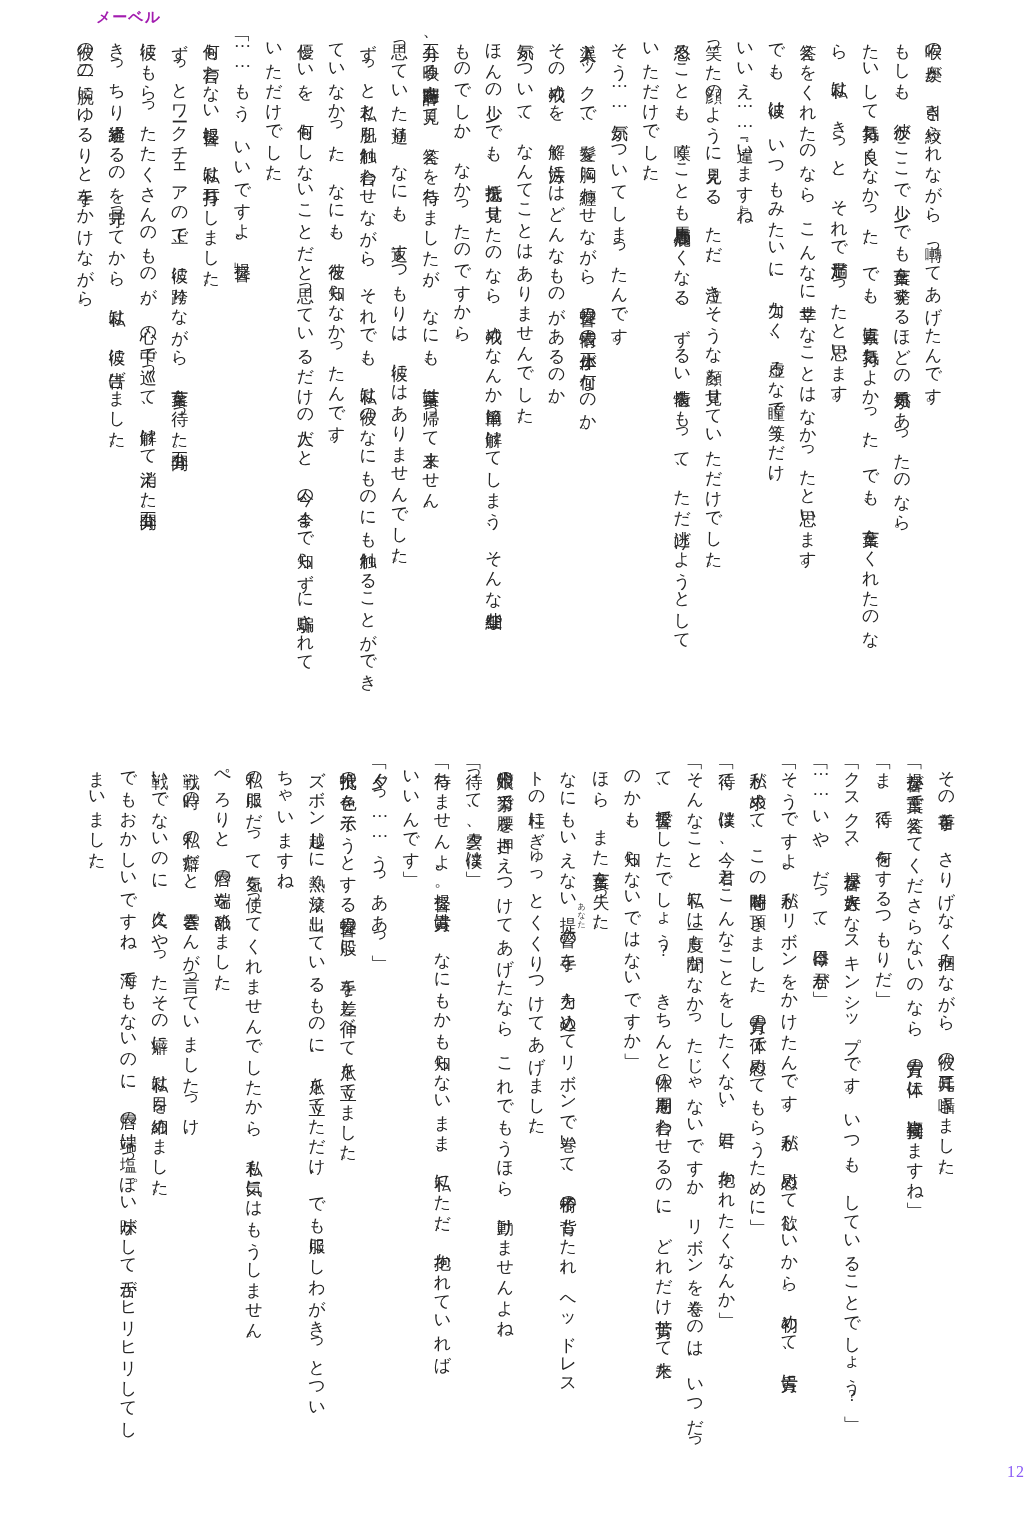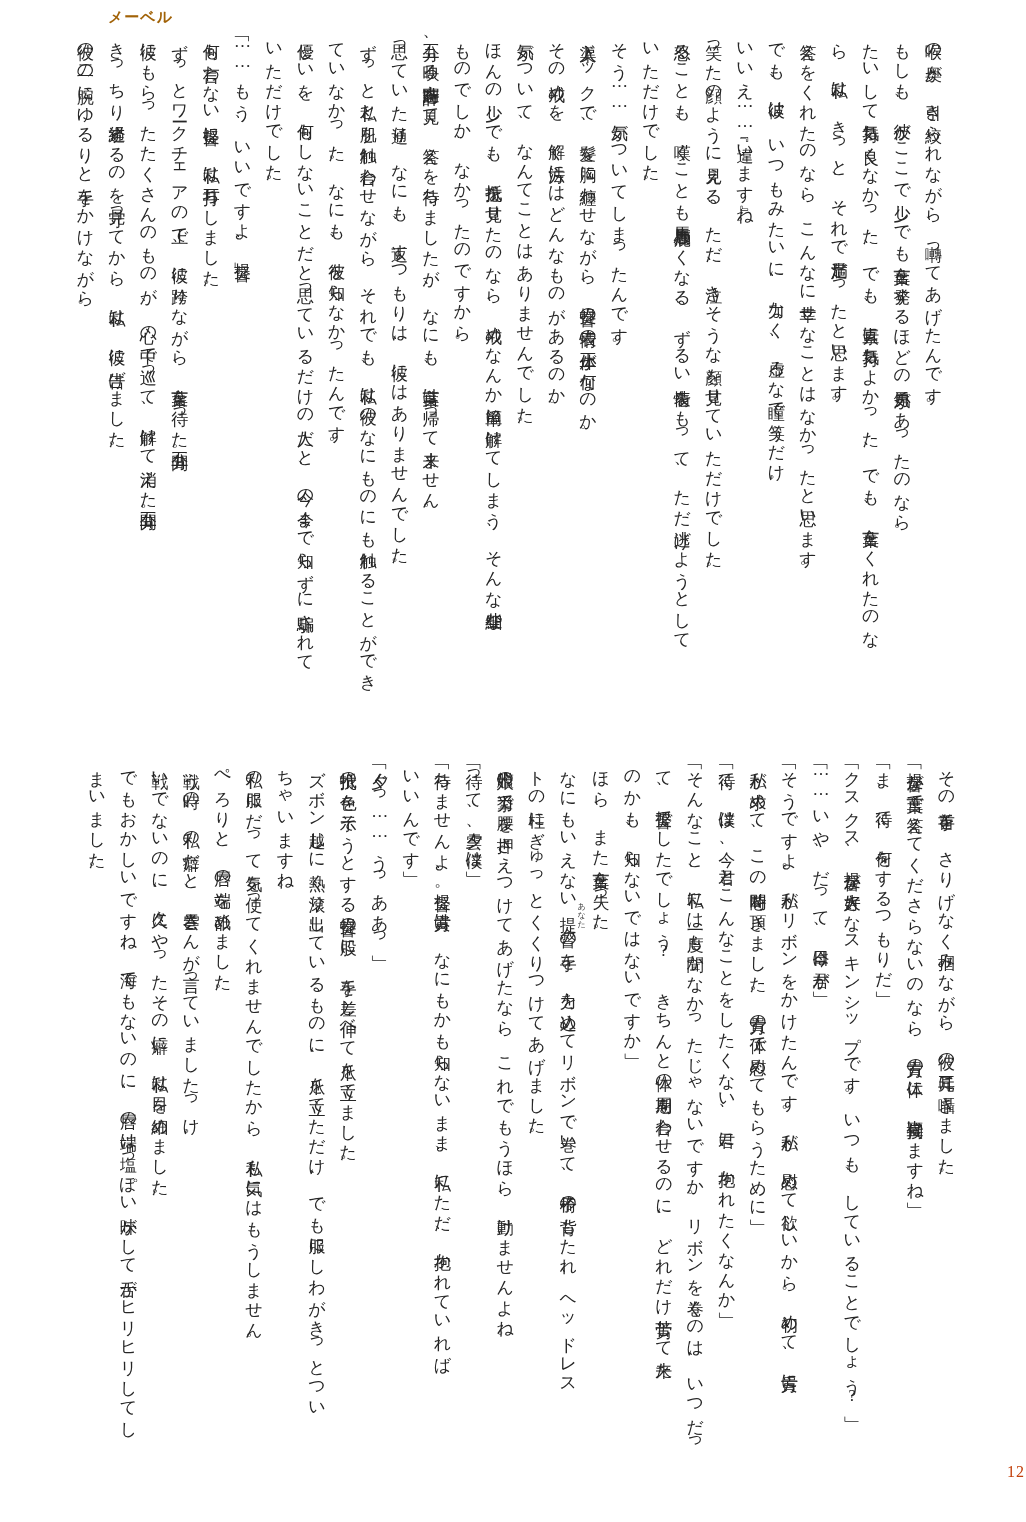--- a/index.html
+++ b/index.html
@@ -9,27 +9,27 @@
   body {
     width: 1026px;
     height: 1522px;
     position: relative;
     background: #ffffff;
     overflow: hidden;
     font-family: "Liberation Serif", "DejaVu Serif", serif;
   }
   .page-header {
     position: absolute;
-    left: 108px;
+    left: 96px;
     top: 8px;
     font-family: "Liberation Sans", "DejaVu Sans", sans-serif;
     font-weight: bold;
     font-size: 15px;
     letter-spacing: 1px;
-    color: #a16207;
+    color: #a21caf;
     text-align: right;
   }
   .vblock {
     position: absolute;
     writing-mode: vertical-rl;
     text-orientation: upright;
     color: #262626;
     font-size: 17px;
     letter-spacing: 0.9px;
   }
@@ -53,21 +53,21 @@
   ruby rt {
     font-size: 8px;
     letter-spacing: 0;
     color: #3a3a3a;
   }
   .page-number {
     position: absolute;
     left: 1007px;
     top: 1463px;
     font-size: 16px;
-    color: #c2410c;
+    color: #8b5cf6;
     letter-spacing: 1px;
     white-space: nowrap;
   }
 </style>
 </head>
 <body>
 
 <div class="page-header">メーベル</div>
 
 <div id="top-block" class="vblock">

